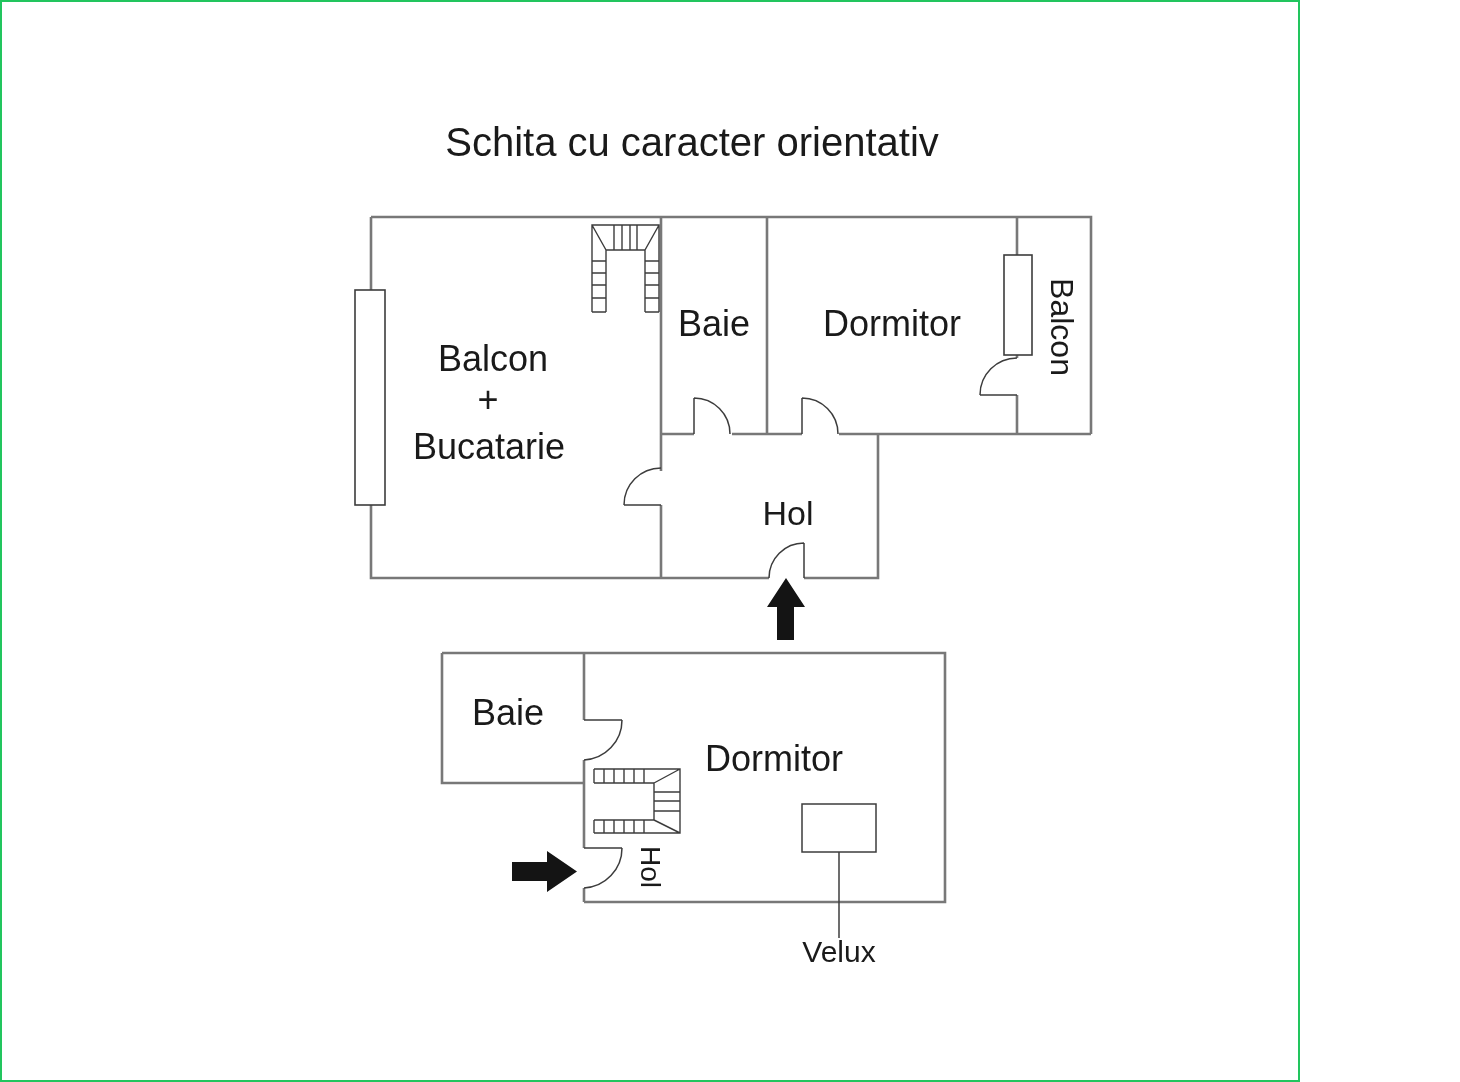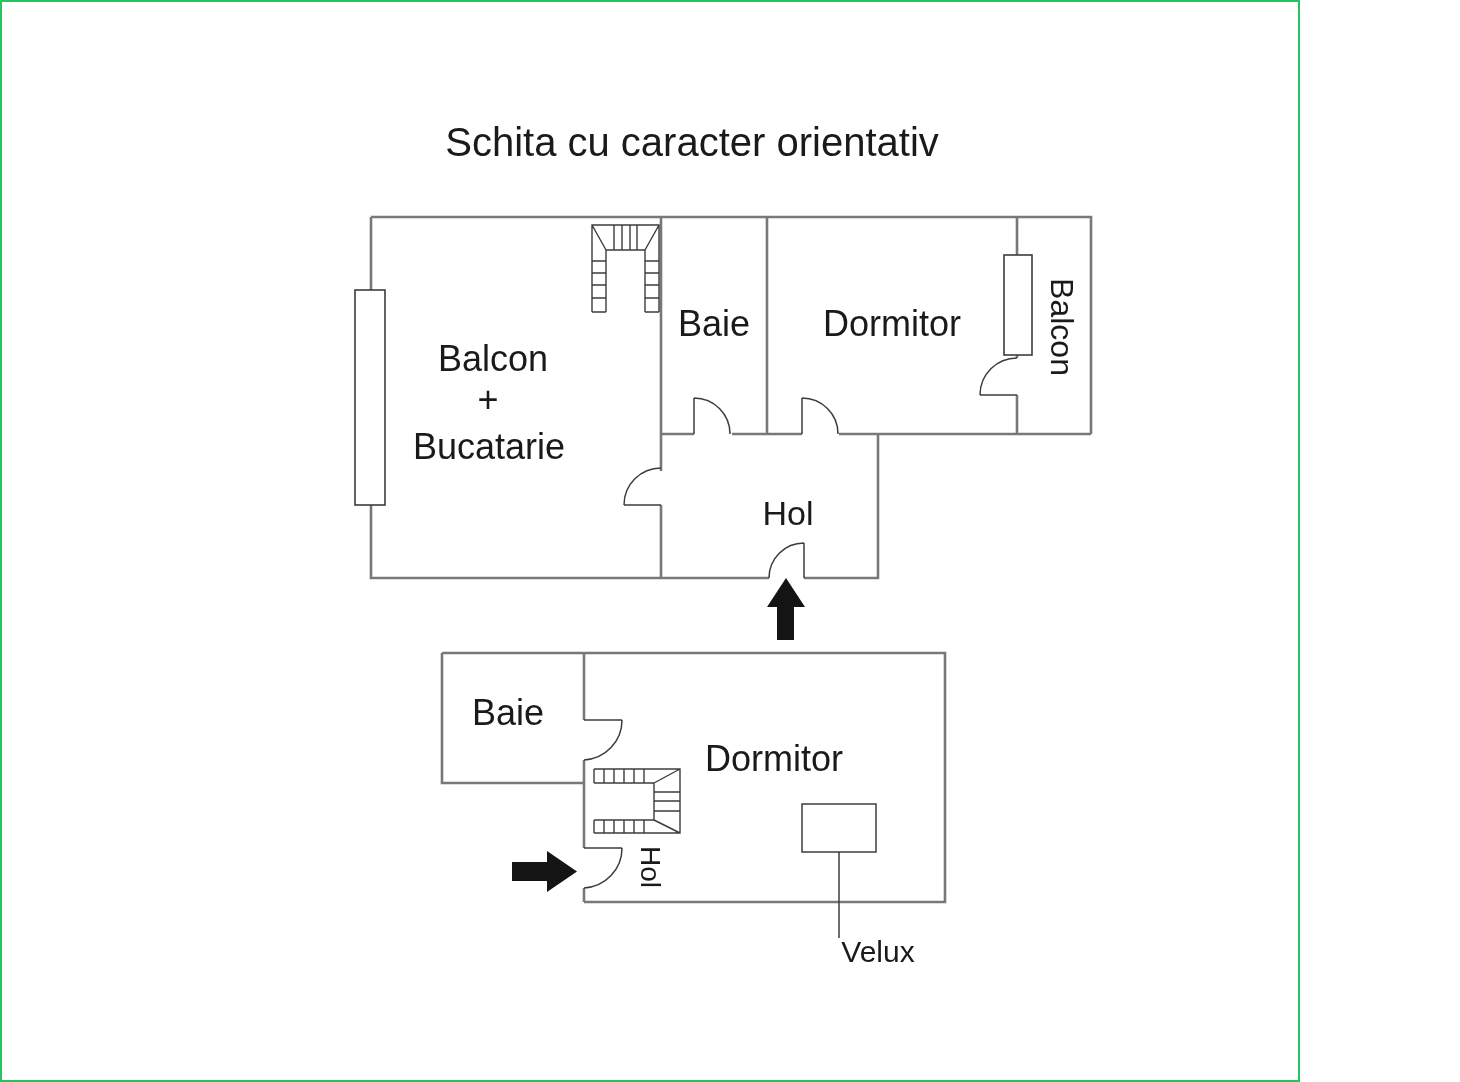--- a/index.html
+++ b/index.html
@@ -111,14 +111,14 @@
   <div class="lbl t-room" style="left:487px;top:445px;">Bucatarie</div>
 
   <div class="lbl t-room" style="left:712px;top:322px;">Baie</div>
   <div class="lbl t-room" style="left:890px;top:322px;">Dormitor</div>
   <div class="lbl t-balcon rot" style="left:1060px;top:325px;">Balcon</div>
   <div class="lbl t-hol" style="left:786px;top:511px;">Hol</div>
 
   <div class="lbl t-room" style="left:506px;top:711px;">Baie</div>
   <div class="lbl t-room" style="left:772px;top:757px;">Dormitor</div>
   <div class="lbl t-holsm rot" style="left:648px;top:865px;">Hol</div>
-  <div class="lbl t-velux" style="left:837px;top:950px;margin-left:39px;">Velux</div>
+  <div class="lbl t-velux" style="left:837px;top:950px;">Velux</div>
 </div>
 
 </body></html>

